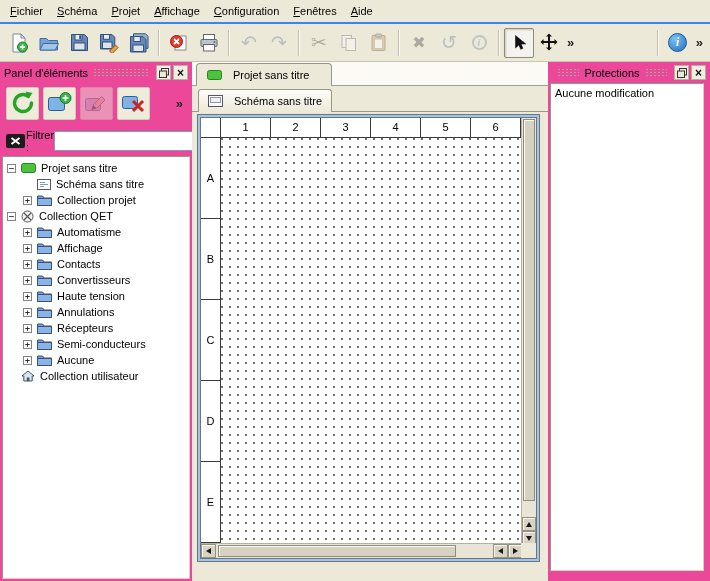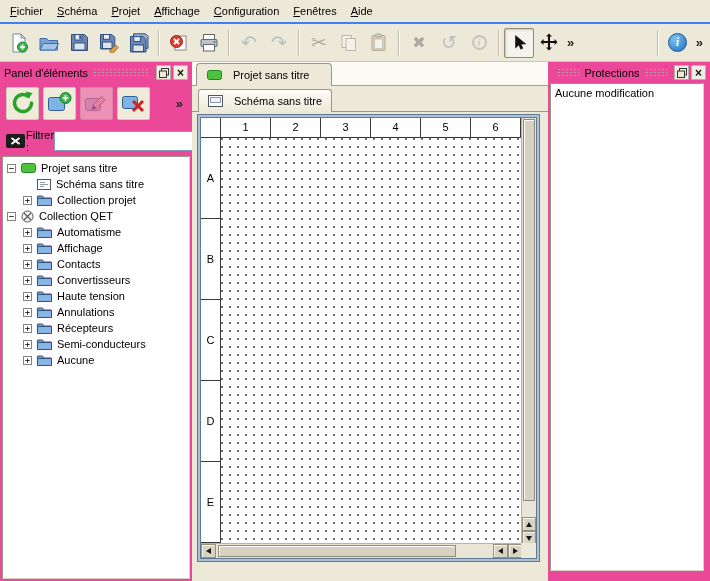--- a/index.html
+++ b/index.html
@@ -403,20 +403,30 @@
       </div>
       <div class="trow lvl1">
         <span class="exp">+</span>
         <span class="ticon">
             <svg width="15" height="12">
               <path d="M0.5 2 h5 l1.5 2 h7.5 v7.5 h-14 z" fill="#6ea0dc" stroke="#34547e"></path>
               <path d="M0.5 4.5 h14 v7 h-14 z" fill="#8ab4e8" stroke="#34547e"></path>
             </svg>
           </span>
         <span class="tlabel">Aucune</span>
+      </div>
+      <div class="trow lvl0">
+        <span class="exp-sp"></span>
+        <span class="ticon">
+            <svg width="14" height="12">
+              <path d="M7 1 L13 6 H11.2 V11 H2.8 V6 H1 Z" fill="#d8e4f0" stroke="#445566"></path>
+              <rect x="5.8" y="7.5" width="2.6" height="3.5" fill="#445566"></rect>
+            </svg>
+          </span>
+        <span class="tlabel">Collection utilisateur</span>
       </div>
     </div>
   </div>
 
   <div class="center">
     <div class="outer-tabbar">
       <div class="outer-tab">
         <span class="ticon">
             <svg width="15" height="10">
               <rect x="0.5" y="0.5" width="14" height="9" rx="2" fill="#4ec13d" stroke="#25861f"></rect>

